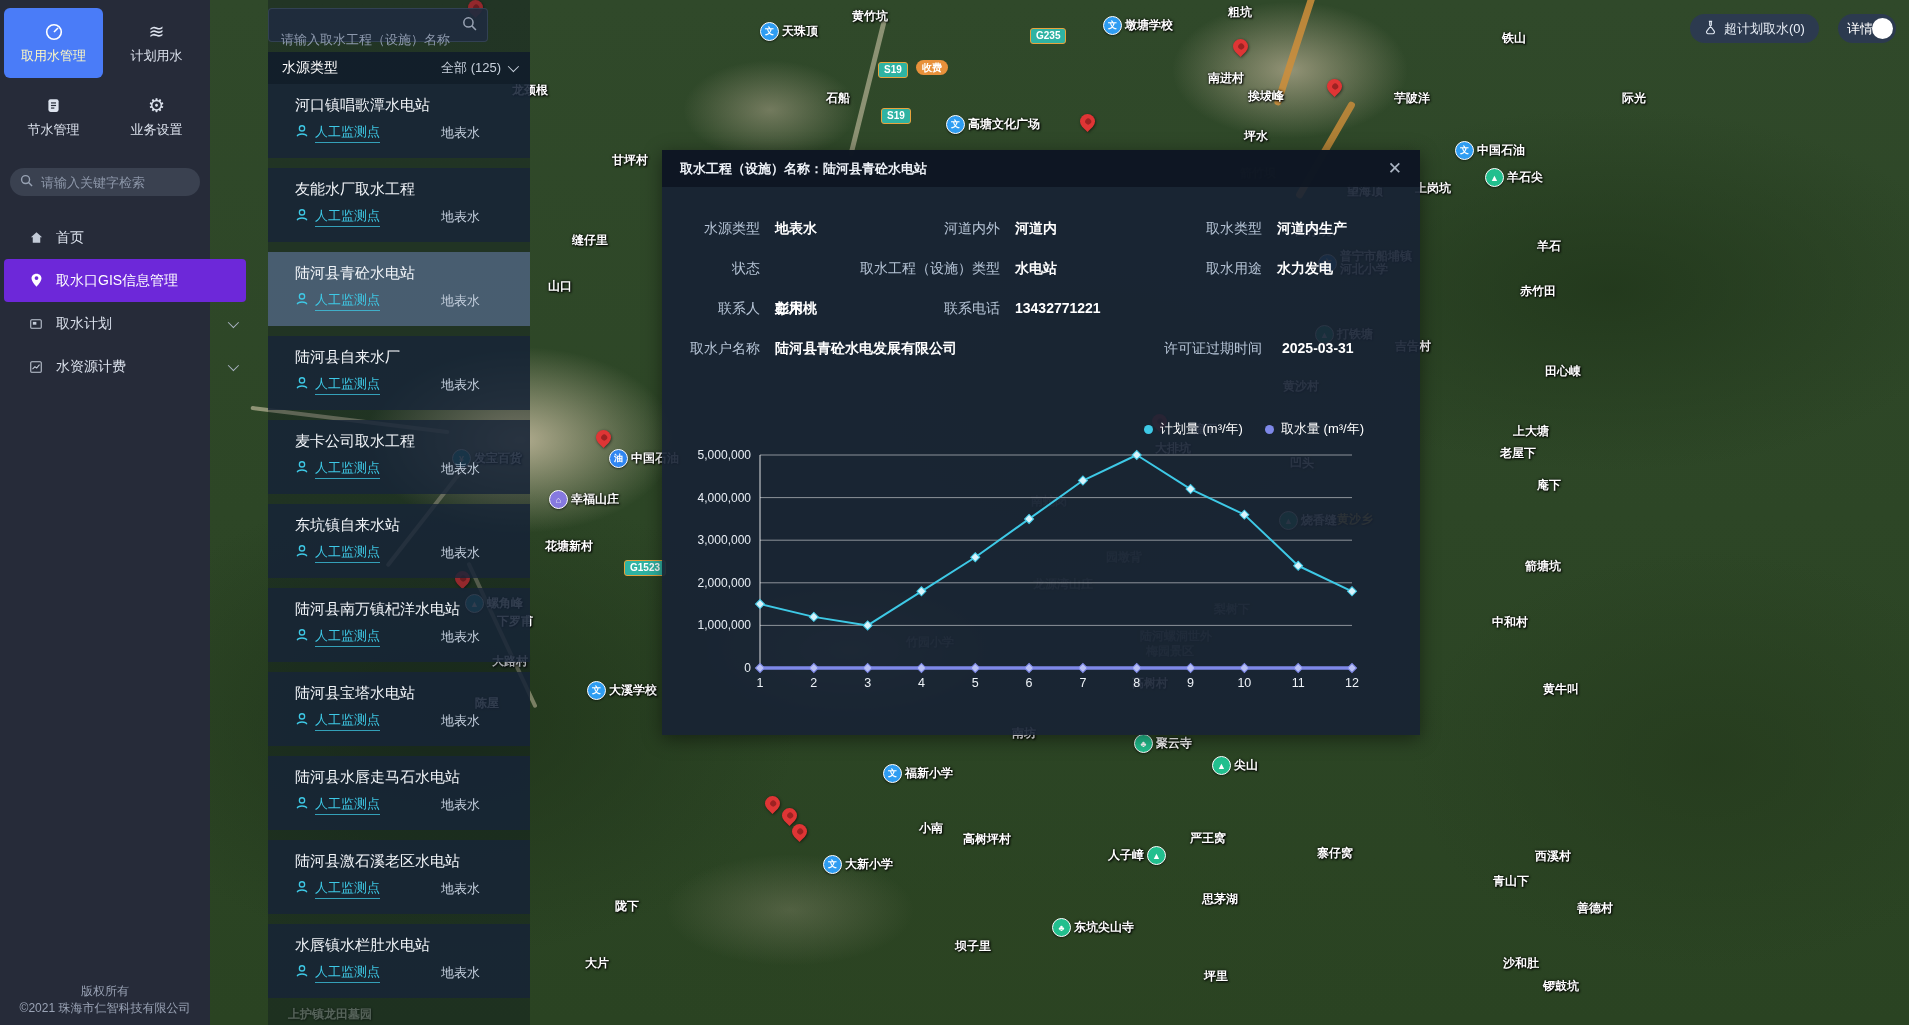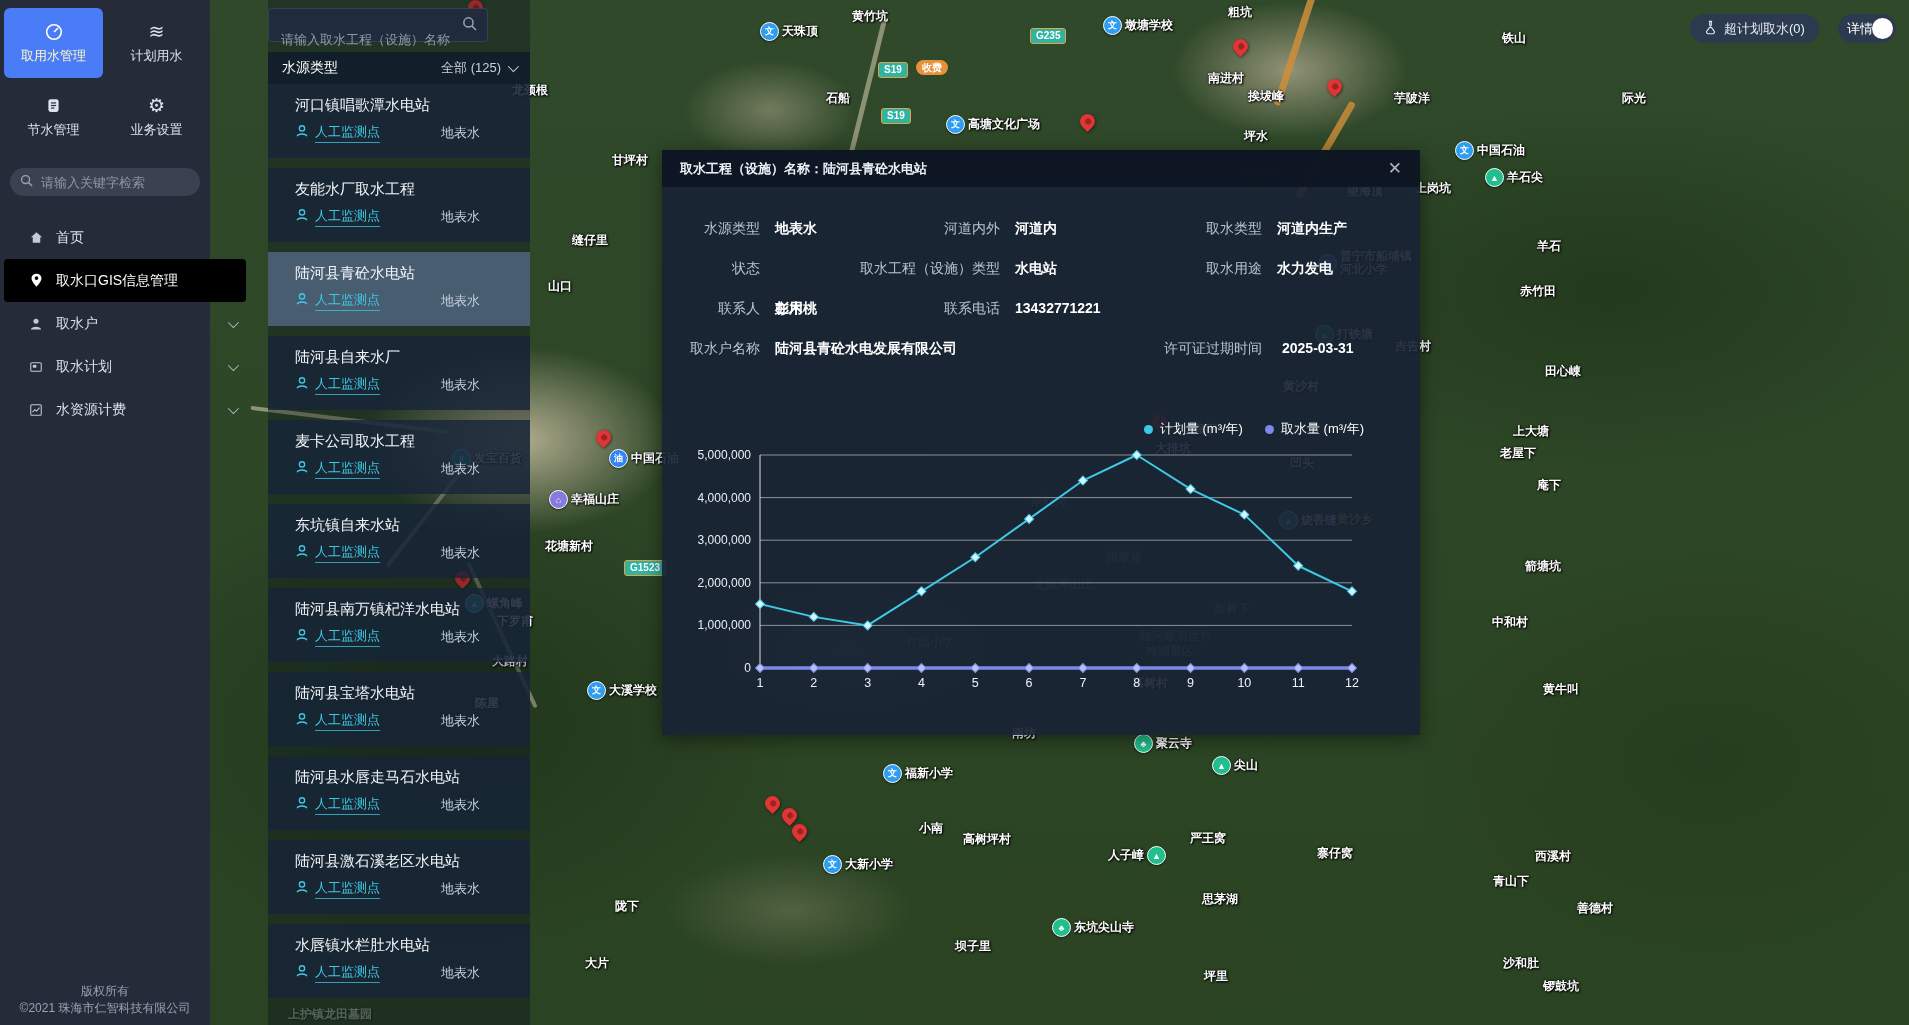--- a/index.html
+++ b/index.html
@@ -50,21 +50,21 @@
   .tile .tic{height:20px;display:flex;align-items:center;justify-content:center;font-size:19px;line-height:20px;}
   #side-search{position:absolute;left:10px;top:168px;width:190px;height:28px;background:#3a4150;border-radius:14px;
     display:flex;align-items:center;padding:0 10px;box-sizing:border-box;gap:6px;}
   #side-search input{background:transparent;border:none;outline:none;color:#cfd6e2;font-size:13px;width:100%;
     font-family:inherit;}
   #side-search input::placeholder{color:#8d97a9;}
   #menu{position:absolute;left:0;top:216px;width:250px;}
   .mrow{height:43px;display:flex;align-items:center;gap:12px;padding:0 14px 0 28px;color:#dbe1ec;font-size:14px;
     cursor:pointer;position:relative;}
   .mrow .mi{width:16px;display:flex;justify-content:center;align-items:center;}
-  .mrow.active{background:#000000;margin:0 4px;padding:0 10px 0 24px;border-radius:4px;color:#fff;}
+  .mrow.active{background:#6d28d9;margin:0 4px;padding:0 10px 0 24px;border-radius:4px;color:#fff;}
   .chev{margin-left:auto;width:7px;height:7px;border-right:1.5px solid #aab3c2;border-bottom:1.5px solid #aab3c2;
     transform:rotate(45deg) translateY(-2px);}
   #side-footer{position:absolute;bottom:8px;left:0;width:100%;text-align:center;color:#99a2b4;font-size:12px;line-height:17px;}
 
   
   #list-panel{position:absolute;left:268px;top:0;width:262px;height:1025px;background:rgba(10,18,30,.35);z-index:10;}
   #list-search{position:absolute;left:0;top:8px;width:220px;height:34px;background:rgba(31,43,62,.92);
     border:1px solid rgba(90,105,130,.35);border-radius:4px;display:flex;align-items:center;padding:0 10px;
     box-sizing:border-box;gap:6px;}
   #list-search input{background:transparent;border:none;outline:none;color:#cfd6e2;font-size:13px;width:100%;font-family:inherit;margin-top:28px;}
@@ -324,30 +324,20 @@
         <span class="mi">
           <svg width="13" height="15" viewBox="0 0 20 24">
               <path d="M10 1 C5 1 2 4.5 2 8.5 C2 14 10 22 10 22 S18 14 18 8.5 C18 4.5 15 1 10 1 Z M10 11 a3 3 0 1 1 0-6 a3 3 0 0 1 0 6 Z" fill="#fff"></path>
             </svg>
         </span>
         <span>取水口GIS信息管理</span>
       </div>
       <div class="mrow">
         <span class="mi">
           <svg width="14" height="14" viewBox="0 0 20 20">
-              <circle cx="10" cy="6" r="3.6" fill="#c3cbd8"></circle>
-              <path d="M2.5 18 c1.5-5.5 13.5-5.5 15 0 Z" fill="#c3cbd8"></path>
-            </svg>
-        </span>
-        <span>取水户</span>
-        <span class="chev"></span>
-      </div>
-      <div class="mrow">
-        <span class="mi">
-          <svg width="14" height="14" viewBox="0 0 20 20">
               <rect x="2.5" y="4" width="15" height="12" rx="1.5" fill="none" stroke="#c3cbd8" stroke-width="1.5"></rect>
               <rect x="5.5" y="7" width="5" height="4" fill="#c3cbd8"></rect>
             </svg>
         </span>
         <span>取水计划</span>
         <span class="chev"></span>
       </div>
       <div class="mrow">
         <span class="mi">
           <svg width="14" height="14" viewBox="0 0 20 20">

